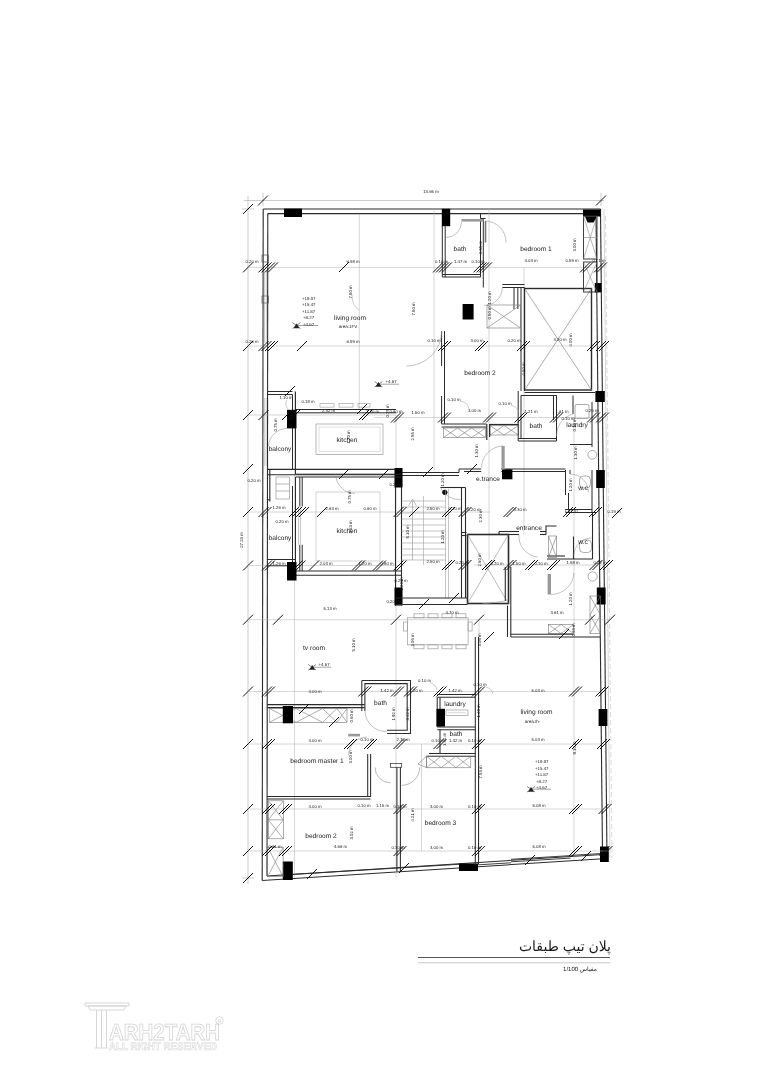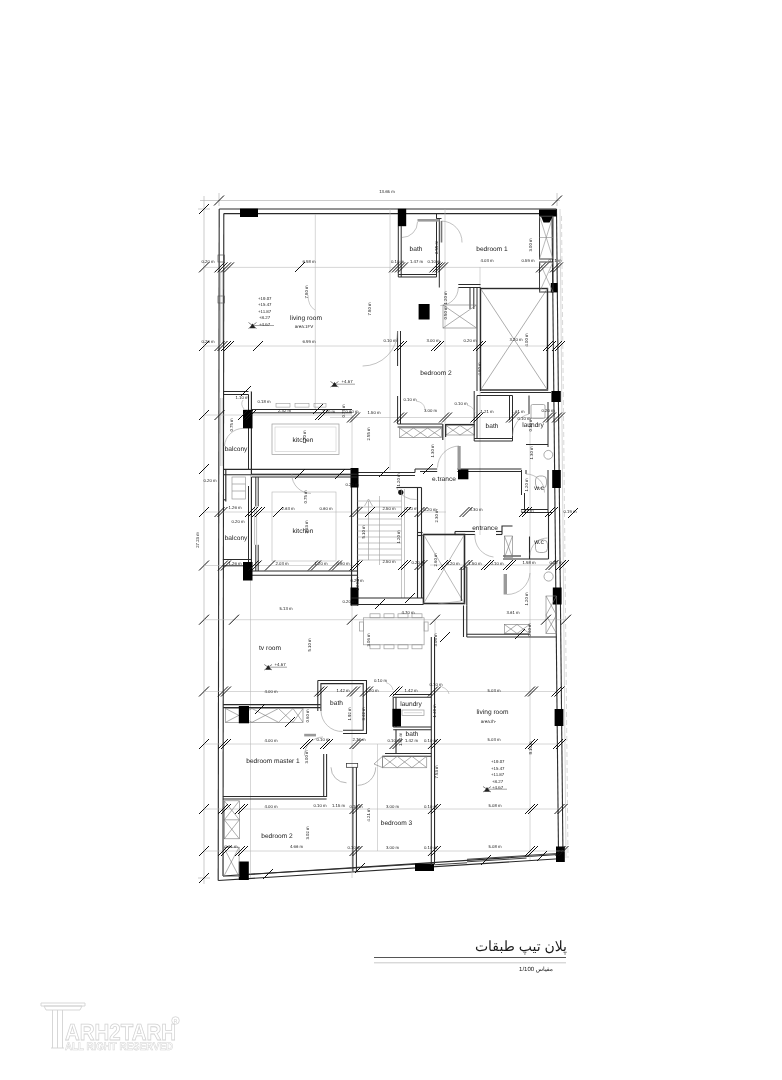--- a/index.html
+++ b/index.html
@@ -1,18 +1,18 @@
 <!DOCTYPE html>
 <html><head>
 <meta charset="utf-8">
 <style>
 html,body{margin:0;padding:0;background:#ffffff;}
 *{-webkit-font-smoothing:antialiased;text-rendering:geometricPrecision;}
 #page{position:relative;width:666px;height:1080px;background:#fff;overflow:hidden;
-font-family:"Liberation Sans", sans-serif;}
+font-family:"Liberation Sans", sans-serif;padding-left:44px;}
 svg text{font-family:"Liberation Sans", sans-serif;}
 .rm{font-size:6.6px;fill:#1a1a1a;}
 .dm{font-size:4.3px;fill:#1a1a1a;}
 .dmv{font-size:4.3px;fill:#1a1a1a;}
 </style>
 </head>
 <body>
 <div id="page">
 <svg width="782" height="1080" viewBox="0 0 782 1080">
 <defs>

